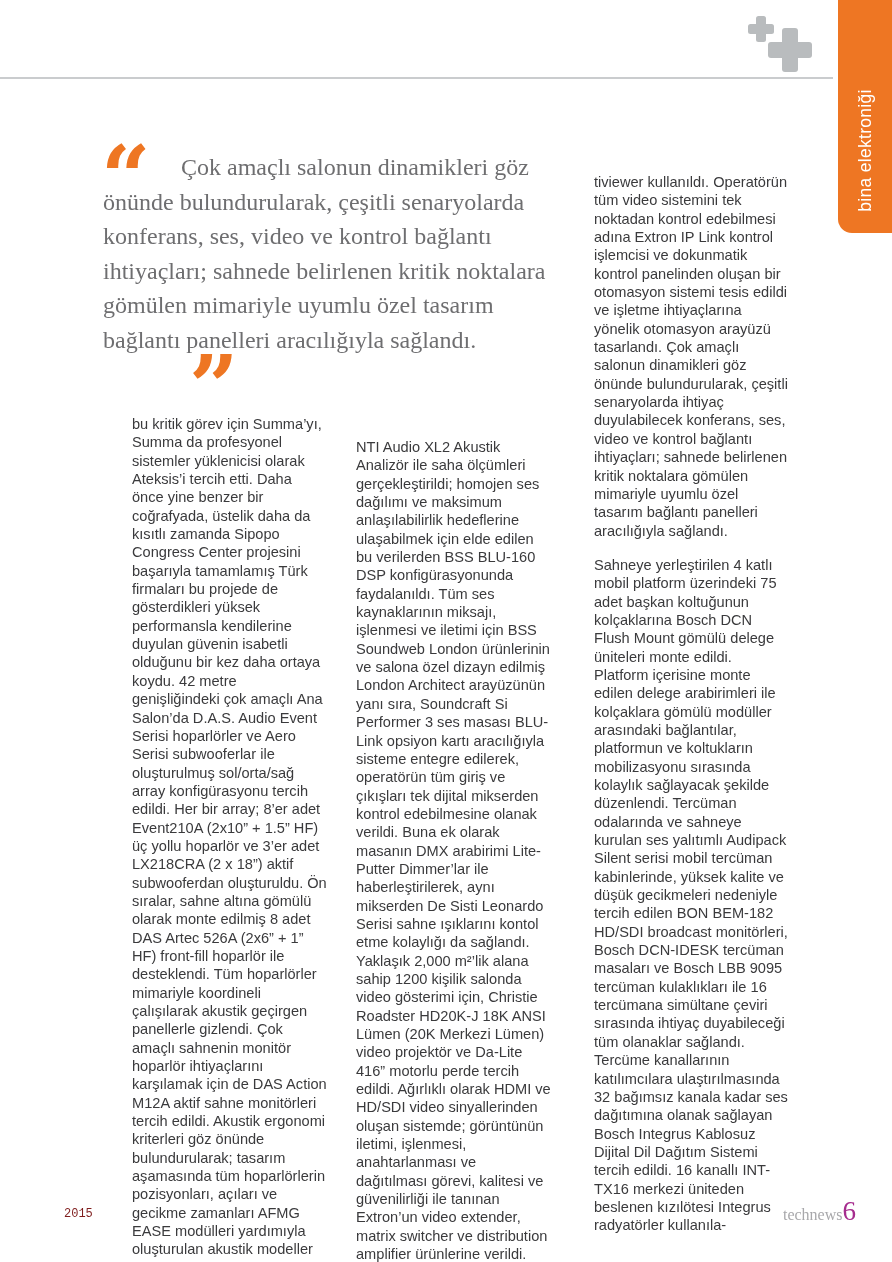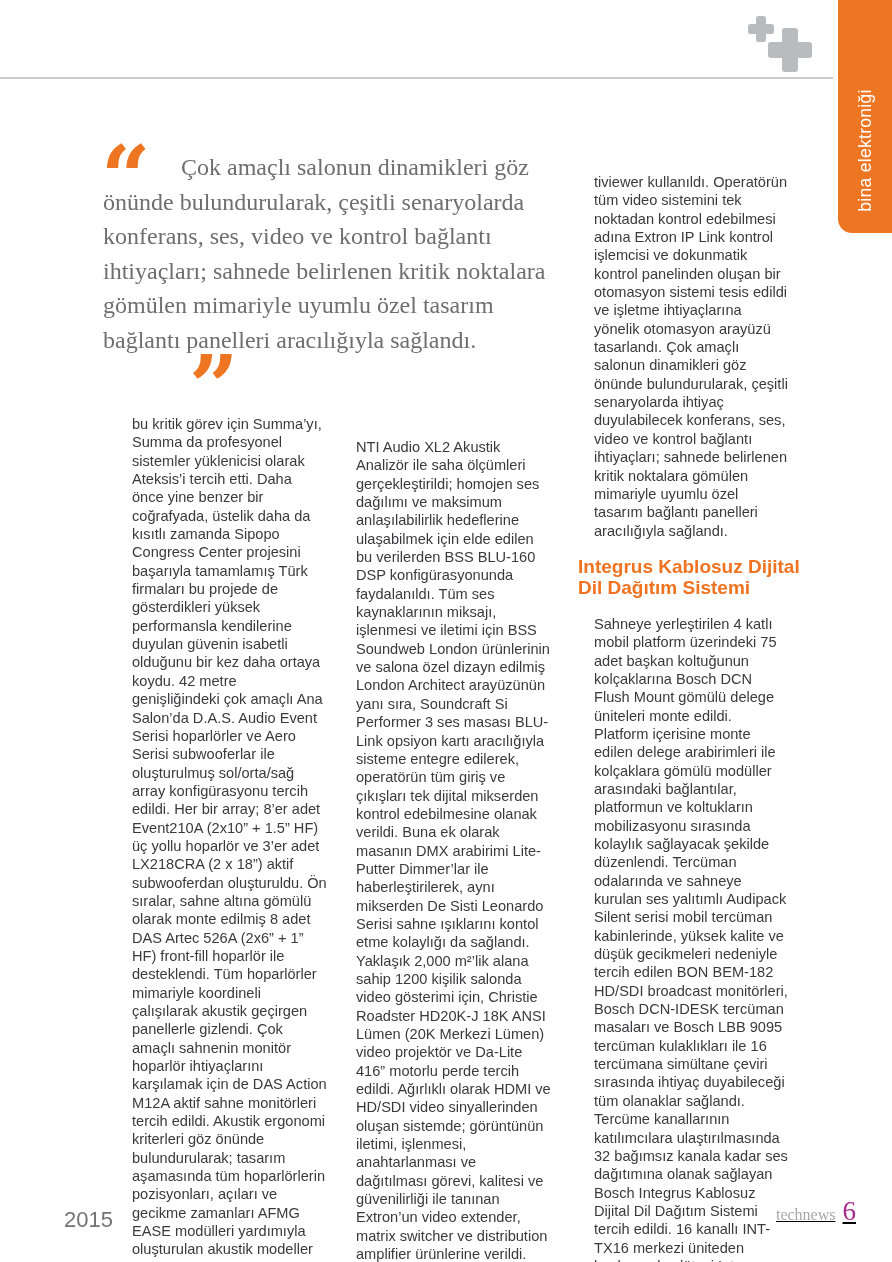--- a/index.html
+++ b/index.html
@@ -51,27 +51,26 @@
   #col1{left:116px;top:399px;}
   #col2{left:340px;top:422px;}
   #col3{left:578px;top:157px;}
   .col3-heading{
     color:#f07321;font-weight:bold;font-size:19px;line-height:21.5px;
     margin:11px 0 5px 0;
   }
   
   .footer-year{
     position:absolute;left:64px;top:1207px;
-    font-family:Liberation Sans, sans-serif;font-size:22px;color:#737373;
+    font-family:Liberation Mono, monospace;font-size:12px;color:#7f1d1d;
   }
   .footer-right{
     position:absolute;right:36px;top:1196px;
-    display:flex;align-items:baseline;gap:7px;
+    display:flex;align-items:baseline;
     font-family:"Liberation Serif",serif;
-    text-decoration:underline;
   }
   .footer-magazine{font-size:16px;color:#a8a8ab;}
   .footer-pagenum{font-size:27px;color:#a62c8e;}
 </style>
 </head>
 <body>
 
 <div class="header-rule"></div>
 
 <svg class="logo" viewBox="0 0 100 75" xmlns="http://www.w3.org/2000/svg">
@@ -95,21 +94,20 @@
 <div class="col" id="col1">
   <p>bu kritik görev için Summa’yı, Summa da profesyonel sistemler yüklenicisi olarak Ateksis’i tercih etti. Daha önce yine benzer bir coğrafyada, üstelik daha da kısıtlı zamanda Sipopo Congress Center projesini başarıyla tamamlamış Türk firmaları bu projede de gösterdikleri yüksek performansla kendilerine duyulan güvenin isabetli olduğunu bir kez daha ortaya koydu. 42 metre genişliğindeki çok amaçlı Ana Salon’da D.A.S. Audio Event Serisi hoparlörler ve Aero Serisi subwooferlar ile oluşturulmuş sol/orta/sağ array konfigürasyonu tercih edildi. Her bir array; 8’er adet Event210A (2x10” + 1.5” HF) üç yollu hoparlör ve 3’er adet LX218CRA (2 x 18”) aktif subwooferdan oluşturuldu. Ön sıralar, sahne altına gömülü olarak monte edilmiş 8 adet DAS Artec 526A (2x6” + 1” HF) front-fill hoparlör ile desteklendi. Tüm hoparlörler mimariyle koordineli çalışılarak akustik geçirgen panellerle gizlendi. Çok amaçlı sahnenin monitör hoparlör ihtiyaçlarını karşılamak için de DAS Action M12A aktif sahne monitörleri tercih edildi. Akustik ergonomi kriterleri göz önünde bulundurularak; tasarım aşamasında tüm hoparlörlerin pozisyonları, açıları ve gecikme zamanları AFMG EASE modülleri yardımıyla oluşturulan akustik modeller kullanılarak belirlendi. Devreye alma aşamasında ise</p>
 </div>
 
 <div class="col" id="col2">
   <p>NTI Audio XL2 Akustik Analizör ile saha ölçümleri gerçekleştirildi; homojen ses dağılımı ve maksimum anlaşılabilirlik hedeflerine ulaşabilmek için elde edilen bu verilerden BSS BLU-160 DSP konfigürasyonunda faydalanıldı. Tüm ses kaynaklarının miksajı, işlenmesi ve iletimi için BSS Soundweb London ürünlerinin ve salona özel dizayn edilmiş London Architect arayüzünün yanı sıra, Soundcraft Si Performer 3 ses masası BLU-Link opsiyon kartı aracılığıyla sisteme entegre edilerek, operatörün tüm giriş ve çıkışları tek dijital mikserden kontrol edebilmesine olanak verildi. Buna ek olarak masanın DMX arabirimi Lite-Putter Dimmer’lar ile haberleştirilerek, aynı mikserden De Sisti Leonardo Serisi sahne ışıklarını kontol etme kolaylığı da sağlandı. Yaklaşık 2,000 m²’lik alana sahip 1200 kişilik salonda video gösterimi için, Christie Roadster HD20K-J 18K ANSI Lümen (20K Merkezi Lümen) video projektör ve Da-Lite 416” motorlu perde tercih edildi. Ağırlıklı olarak HDMI ve HD/SDI video sinyallerinden oluşan sistemde; görüntünün iletimi, işlenmesi, anahtarlanması ve dağıtılması görevi, kalitesi ve güvenilirliği ile tanınan Extron’un video extender, matrix switcher ve distribution amplifier ürünlerine verildi. Çoklu görüntü işlemcisi olarak Avitech Titan 9000 Mul-</p>
 </div>
 
 <div class="col" id="col3">
   <p>tiviewer kullanıldı. Operatörün tüm video sistemini tek noktadan kontrol edebilmesi adına Extron IP Link kontrol işlemcisi ve dokunmatik kontrol panelinden oluşan bir otomasyon sistemi tesis edildi ve işletme ihtiyaçlarına yönelik otomasyon arayüzü tasarlandı. Çok amaçlı salonun dinamikleri göz önünde bulundurularak, çeşitli senaryolarda ihtiyaç duyulabilecek konferans, ses, video ve kontrol bağlantı ihtiyaçları; sahnede belirlenen kritik noktalara gömülen mimariyle uyumlu özel tasarım bağlantı panelleri aracılığıyla sağlandı.</p>
-  <h2 class="col3-heading">Integrus Kablosuz Dijital Dil Dağıtım Sistemi</h2>
   <p>Sahneye yerleştirilen 4 katlı mobil platform üzerindeki 75 adet başkan koltuğunun kolçaklarına Bosch DCN Flush Mount gömülü delege üniteleri monte edildi. Platform içerisine monte edilen delege arabirimleri ile kolçaklara gömülü modüller arasındaki bağlantılar, platformun ve koltukların mobilizasyonu sırasında kolaylık sağlayacak şekilde düzenlendi. Tercüman odalarında ve sahneye kurulan ses yalıtımlı Audipack Silent serisi mobil tercüman kabinlerinde, yüksek kalite ve düşük gecikmeleri nedeniyle tercih edilen BON BEM-182 HD/SDI broadcast monitörleri, Bosch DCN-IDESK tercüman masaları ve Bosch LBB 9095 tercüman kulaklıkları ile 16 tercümana simültane çeviri sırasında ihtiyaç duyabileceği tüm olanaklar sağlandı. Tercüme kanallarının katılımcılara ulaştırılmasında 32 bağımsız kanala kadar ses dağıtımına olanak sağlayan Bosch Integrus Kablosuz Dijital Dil Dağıtım Sistemi tercih edildi. 16 kanallı INT-TX16 merkezi üniteden beslenen kızılötesi Integrus radyatörler kullanıla-</p>
 </div>
 
 <div class="footer-year">2015</div>
 <div class="footer-right">
   <span class="footer-magazine">technews</span>
   <span class="footer-pagenum">6</span>
 </div>
 
 </body></html>

